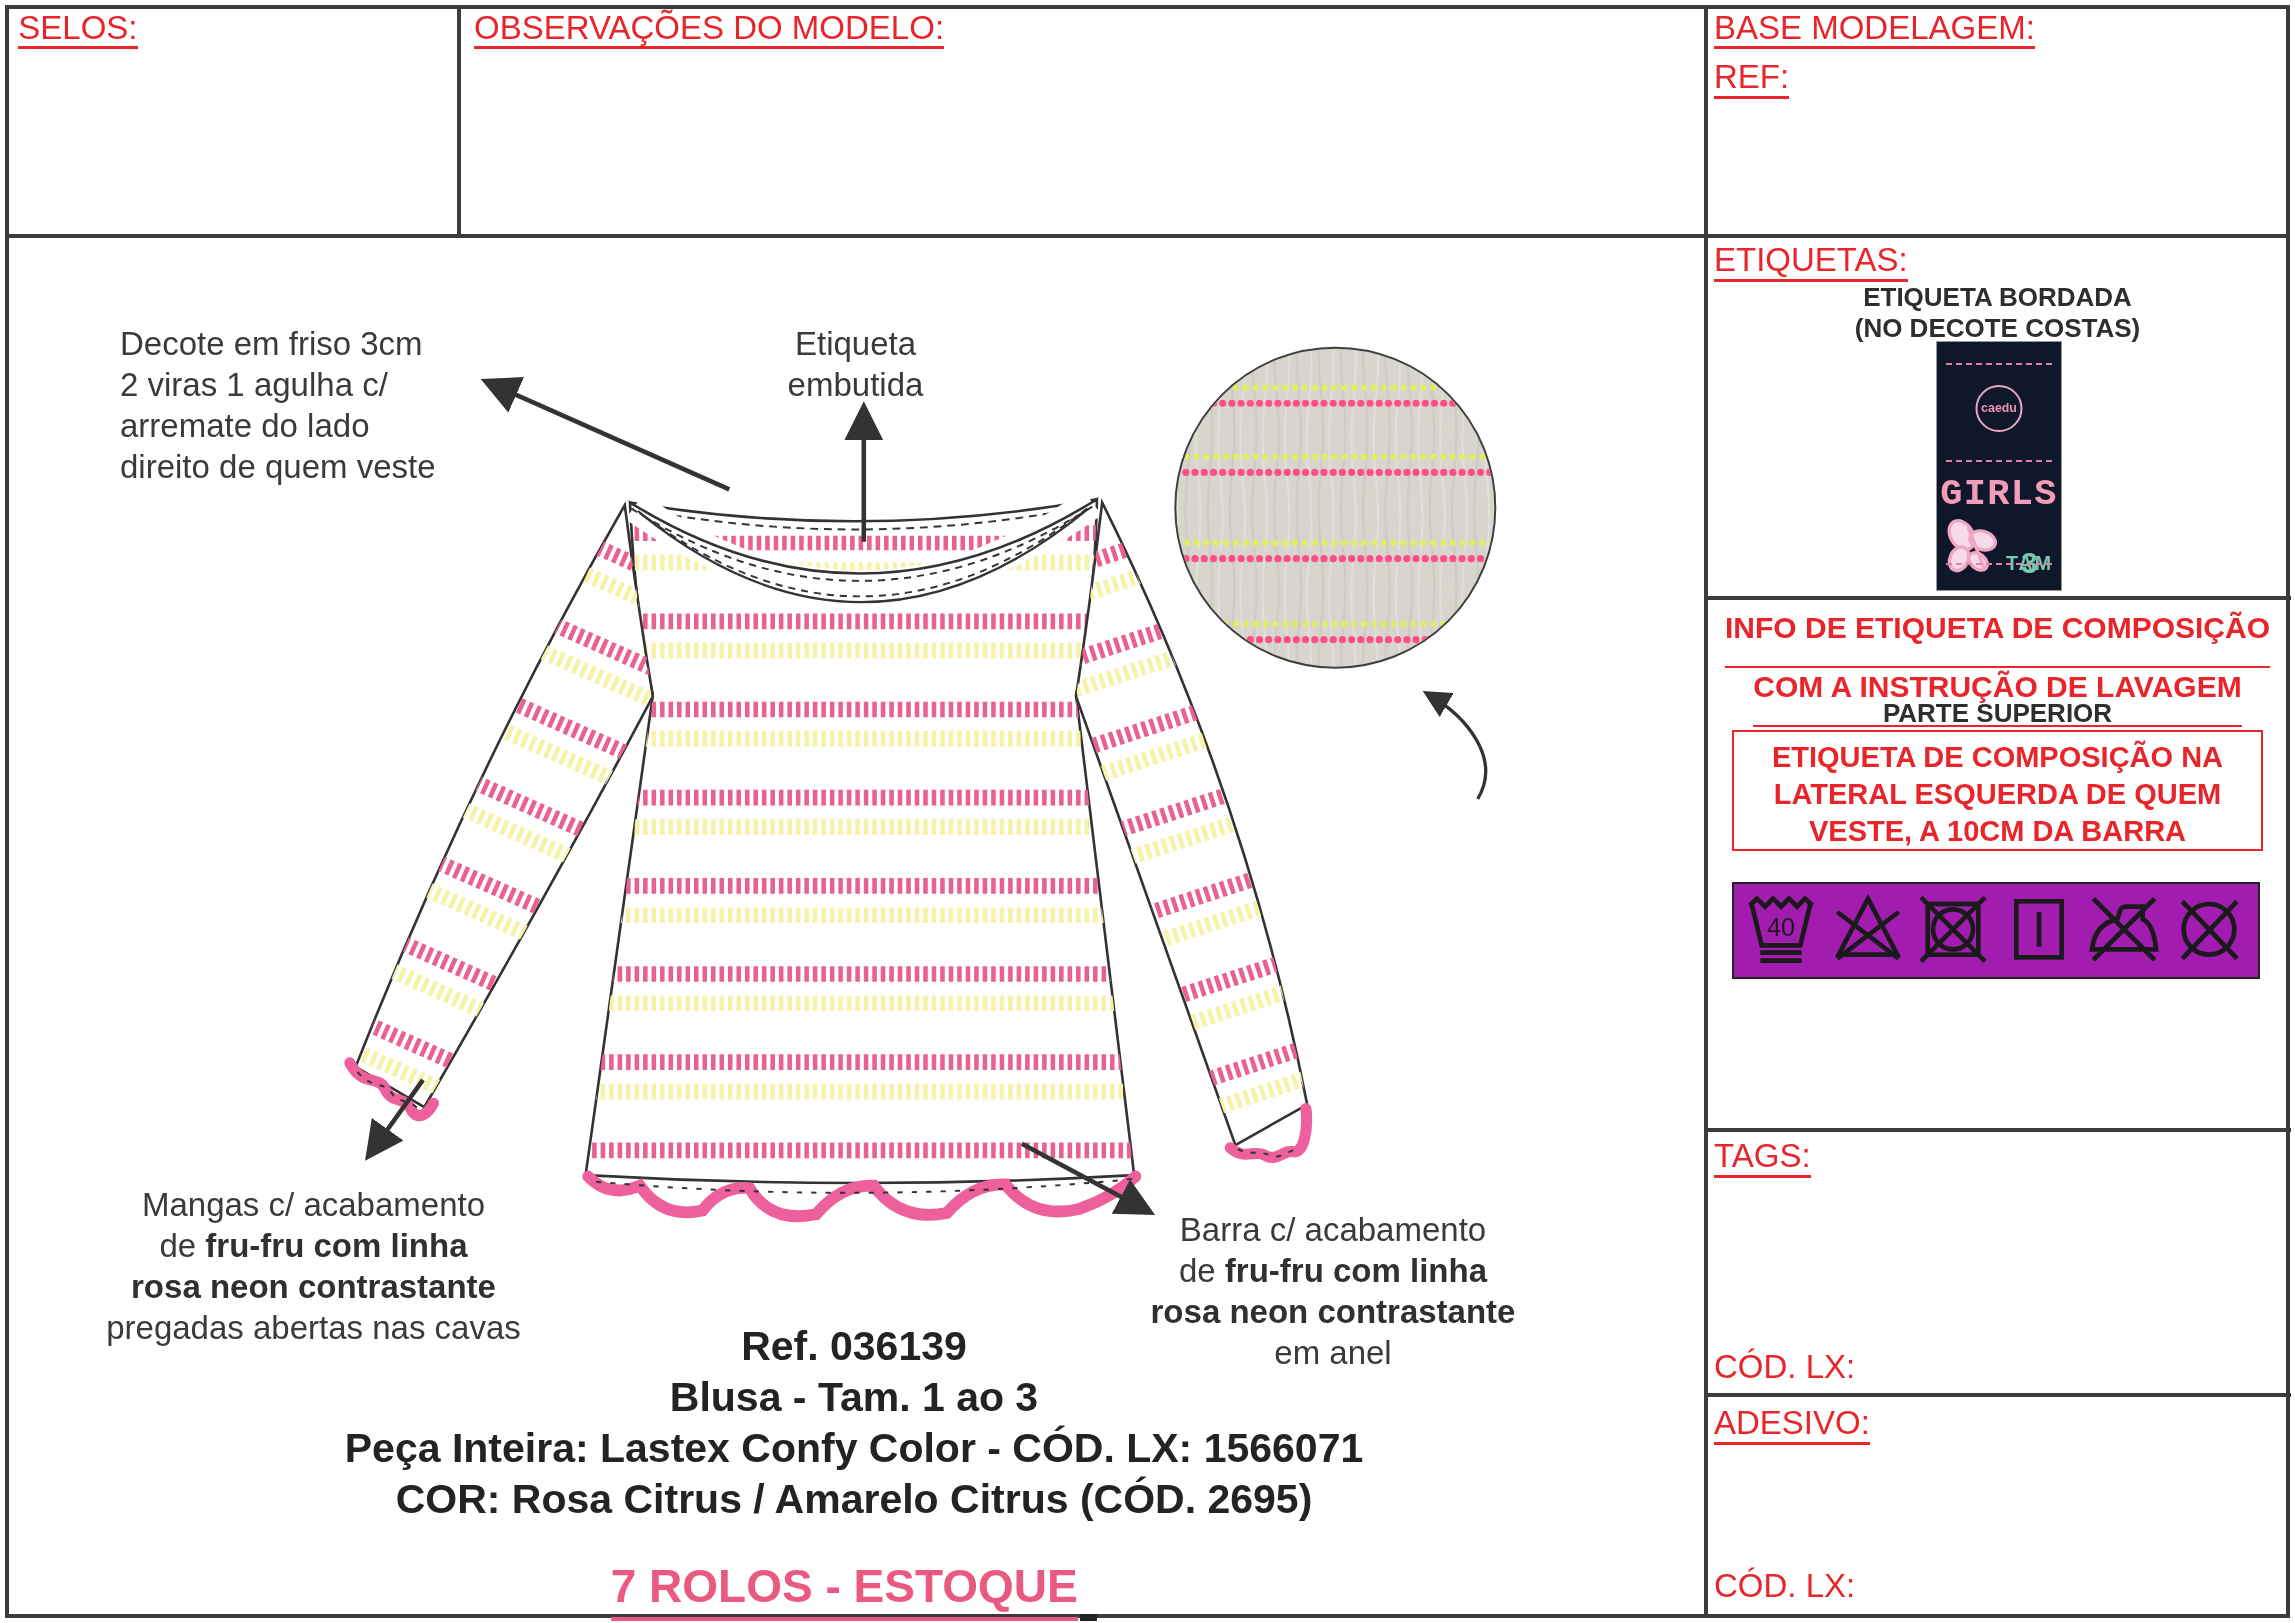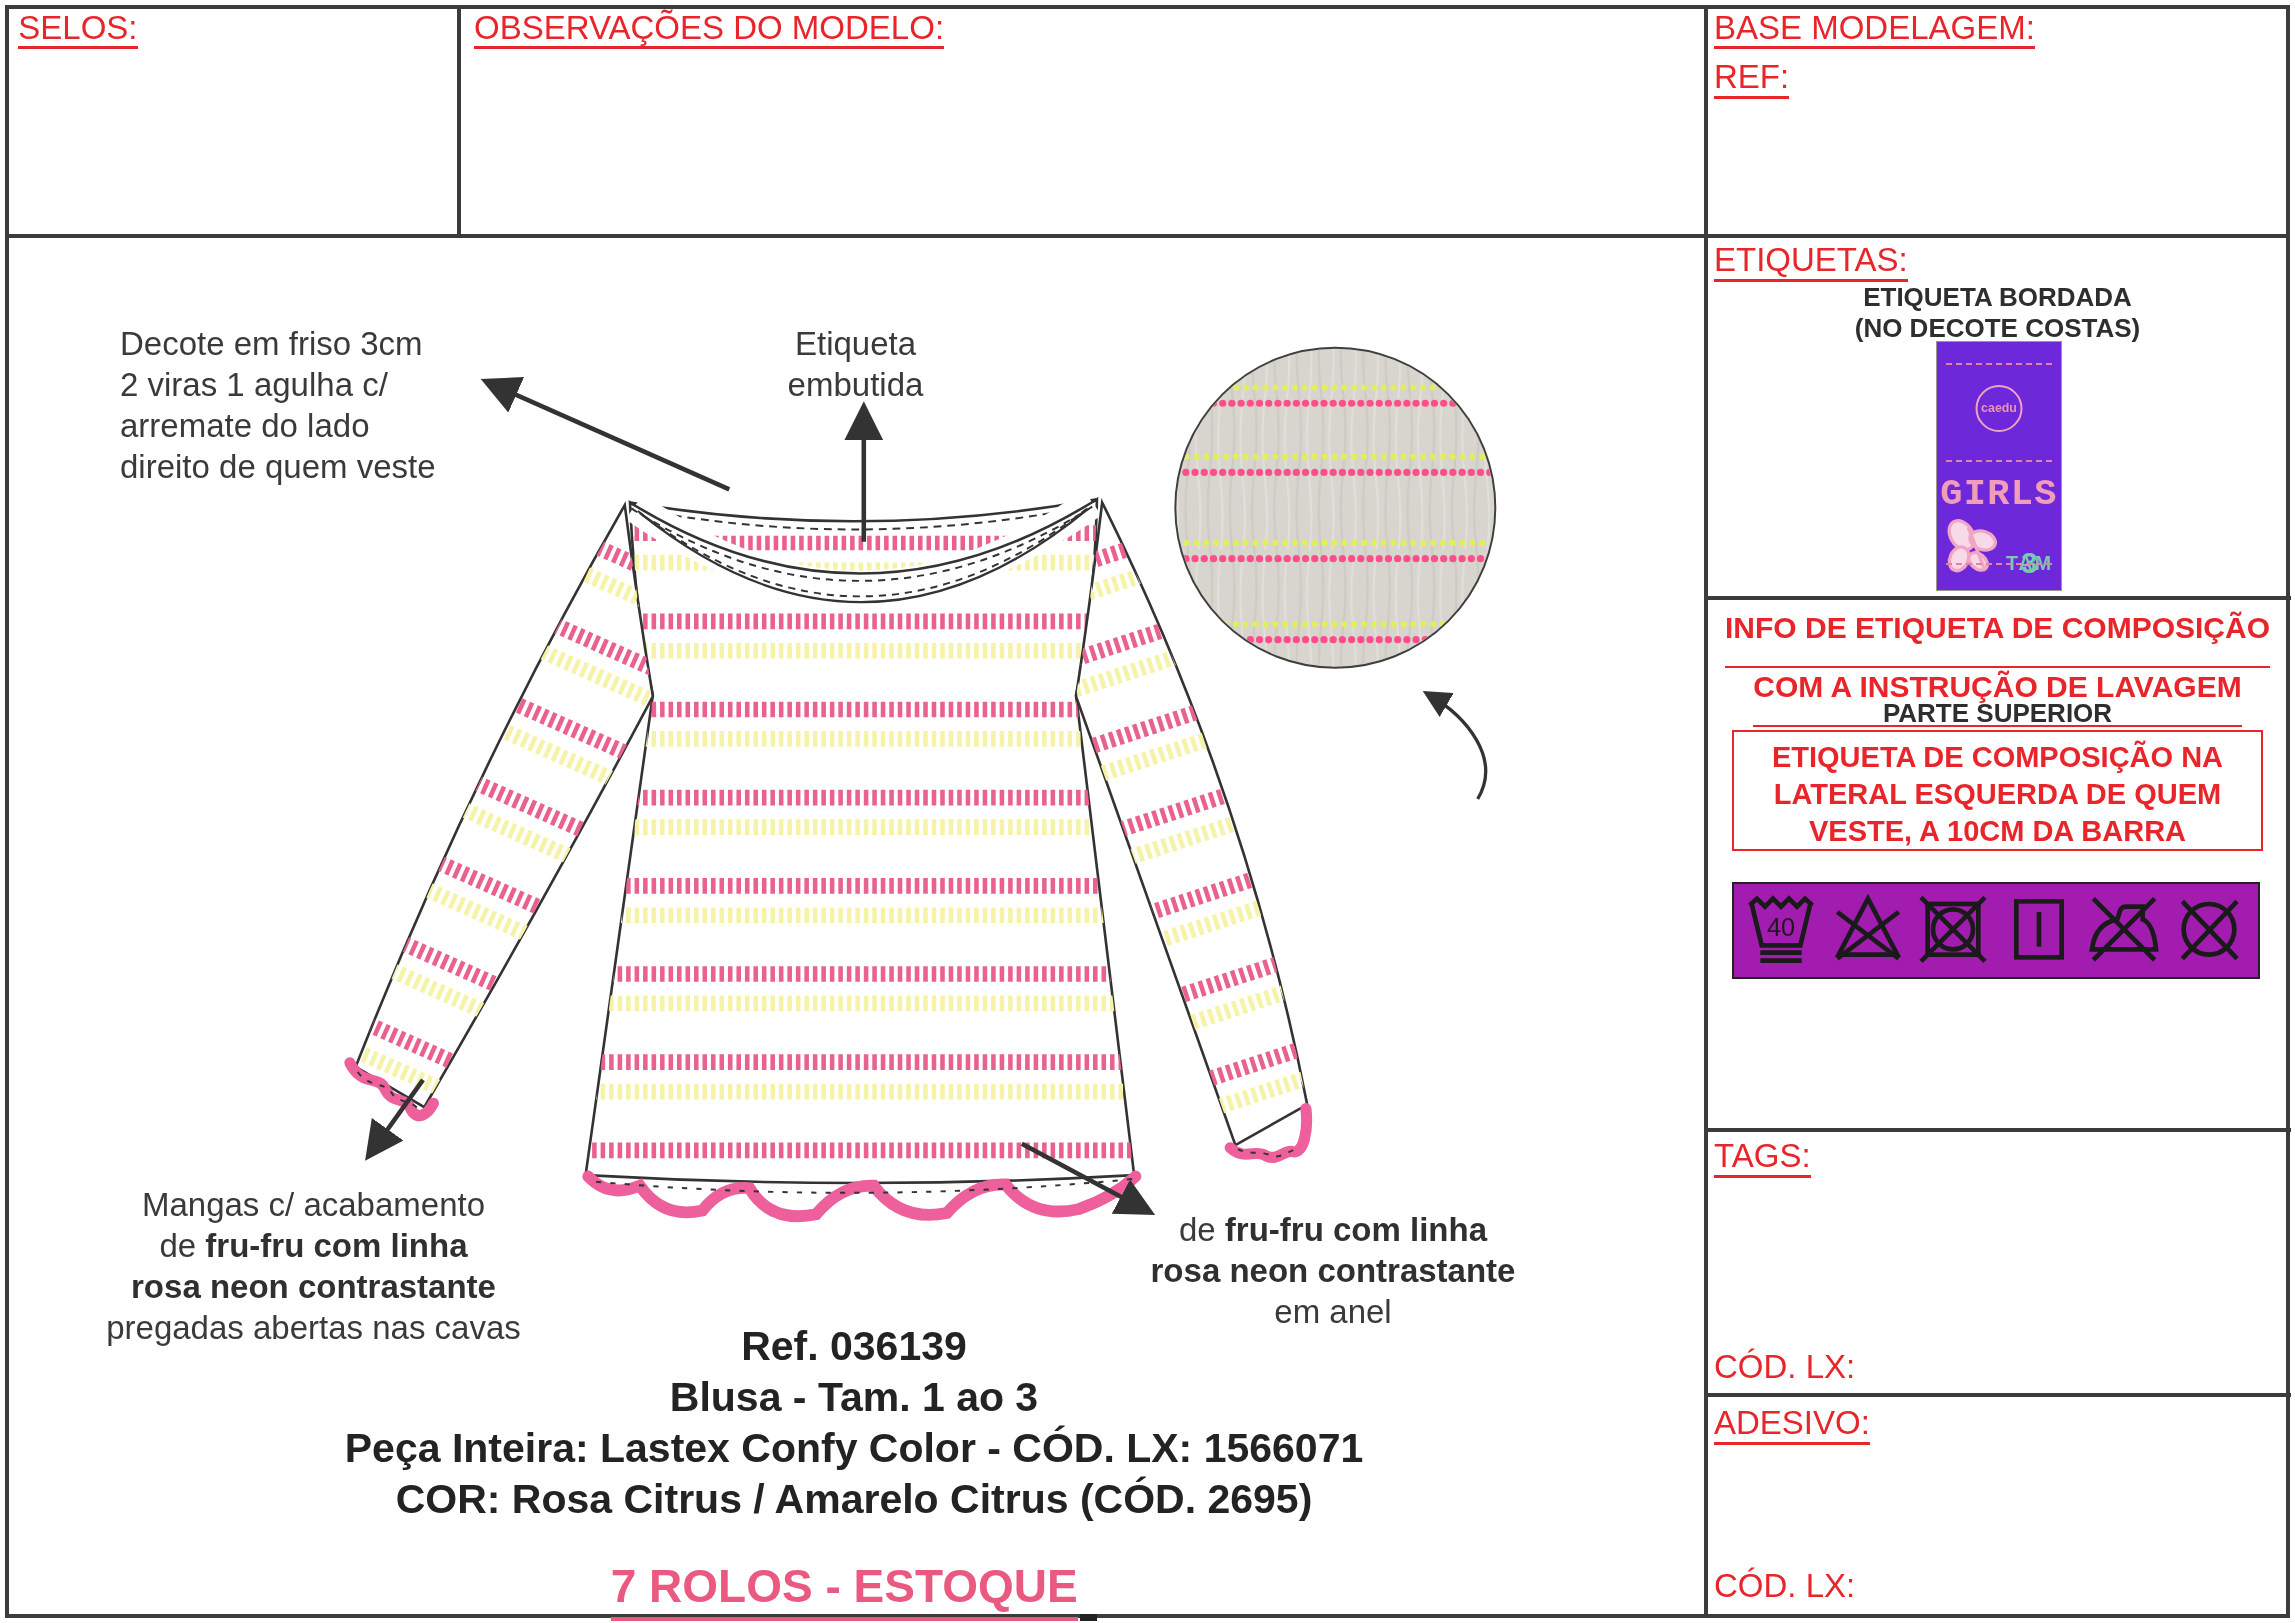--- a/index.html
+++ b/index.html
@@ -19,21 +19,21 @@
   .stock .u2{display:inline-block;border-bottom:4.6px solid #ea5a80;padding-bottom:3.9px;}
   .stock .tick{display:inline-block;width:17px;height:6.5px;background:#222;margin-left:2.6px;vertical-align:bottom;}
   
   .infot{position:absolute;width:587px;text-align:center;color:#e8252a;font-weight:bold;font-size:30px;line-height:37px;}
   .infot .u{display:inline-block;border-bottom:2.6px solid #e8252a;padding-bottom:20px;}
   .psup{position:absolute;width:587px;text-align:center;color:#2e2e2e;font-weight:bold;font-size:26px;}
   .redbox{position:absolute;border:2px solid #e8252a;color:#e8252a;font-weight:bold;font-size:29px;line-height:37px;text-align:center;padding-top:6.5px;}
   .carebox{position:absolute;border:2.6px solid #222;display:flex;align-items:flex-start;justify-content:space-between;padding:2.6px 9.1px;background:#a21caf;}
   .bord{position:absolute;width:587px;text-align:center;color:#2e2e2e;font-weight:bold;font-size:26px;line-height:31px;}
   
-  .tag{position:absolute;width:124px;height:248px;background:#6d28d9;border:1.3px solid #98988f;}
+  .tag{position:absolute;width:124px;height:248px;background:#0f172a;border:1.3px solid #98988f;}
   .tag .dash{position:absolute;left:7%;width:86%;border-top:2.6px dashed #e87fa6;}
   .tag .logo{position:absolute;left:50%;transform:translateX(-50%);top:43px;width:43px;height:43px;border:2px solid #eca4c2;border-radius:50%;color:#e894b6;font-size:12.4px;font-weight:bold;text-align:center;line-height:43px;}
   .tag .girls{position:absolute;left:0;top:131px;width:100%;text-align:center;color:#f19cba;font-weight:bold;font-size:37px;letter-spacing:1.3px;font-family:Liberation Mono, monospace;}
   .tag .tam{position:absolute;left:69px;top:186px;color:#79c8b2;font-weight:bold;font-size:19.6px;letter-spacing:2px;margin-top:24px;}
   .tag .sz{position:absolute;left:84px;top:204px;color:#79c8b2;font-weight:bold;font-size:30px;}
 </style>
 </head>
 <body>
 
 <div class="sheet">
@@ -155,20 +155,21 @@
   </div>
 
   <div class="note ctr" style="left:77px;top:1184px;width:473px;">
     <div>Mangas c/ acabamento</div>
     <div><span>de </span><b>fru-fru com linha</b></div>
     <div><b>rosa neon contrastante</b></div>
     <div>pregadas abertas nas cavas</div>
   </div>
 
   <div class="note ctr" style="left:1111px;top:1209px;width:444px;">
+    <div>Barra c/ acabamento</div>
     <div><span>de </span><b>fru-fru com linha</b></div>
     <div><b>rosa neon contrastante</b></div>
     <div>em anel</div>
   </div>
 
   <div class="prod" style="left:201px;top:1321px;width:1306px;">
     <div>Ref. 036139</div>
     <div>Blusa - Tam. 1 ao 3</div>
     <div>Peça Inteira: Lastex Confy Color - CÓD. LX: 1566071</div>
     <div>COR: Rosa Citrus / Amarelo Citrus (CÓD. 2695)</div>

